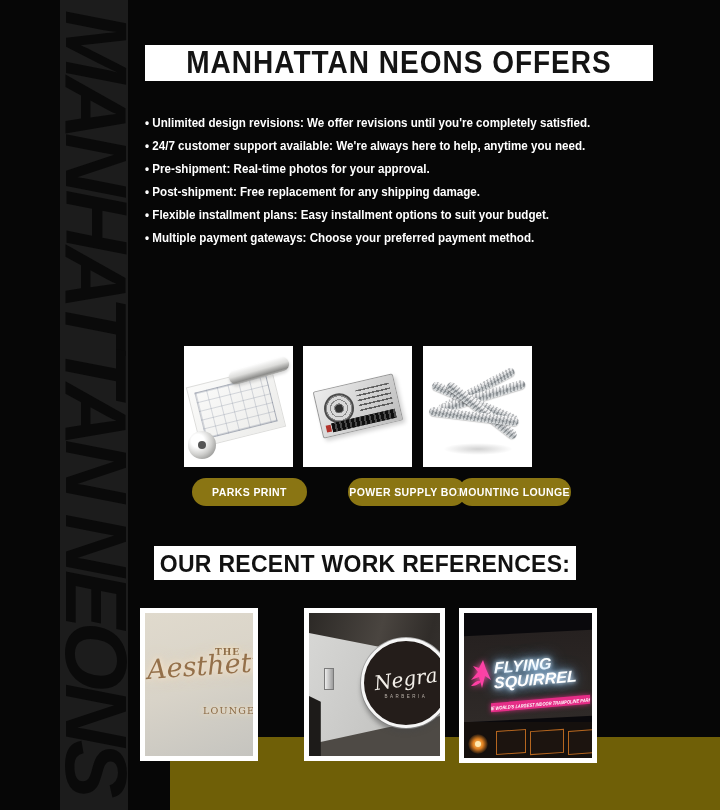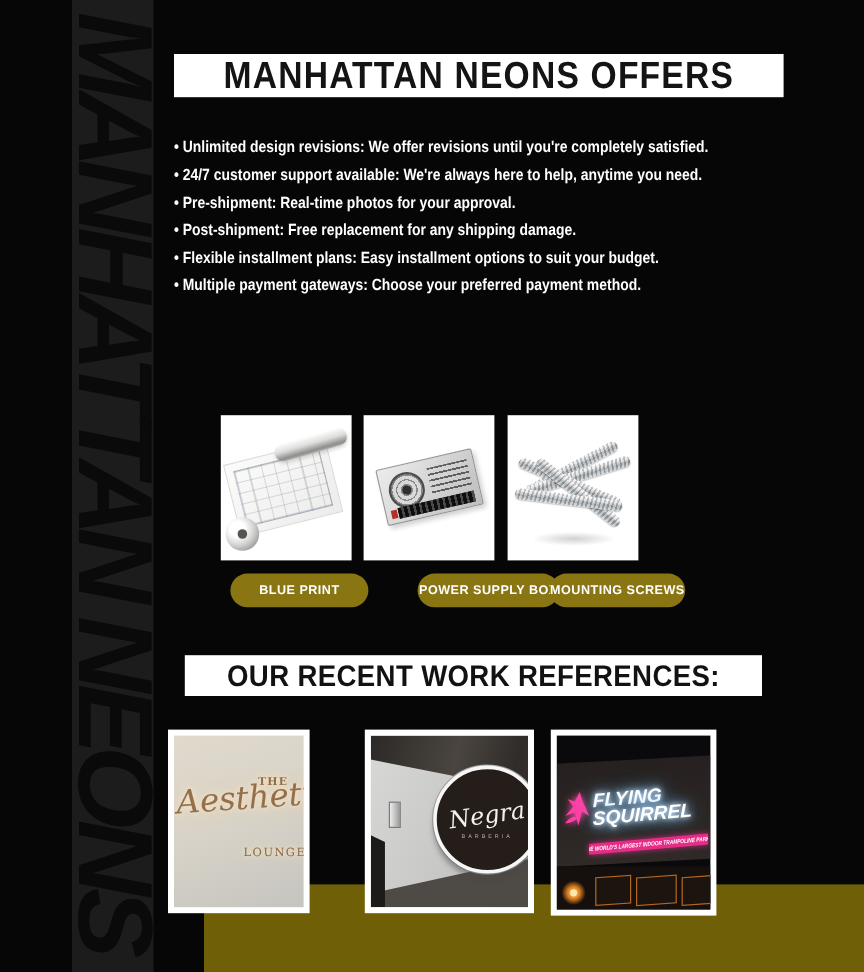--- a/index.html
+++ b/index.html
@@ -19,21 +19,21 @@
     writing-mode:vertical-rl; white-space:nowrap;
     font-size:88px; line-height:68px; font-weight:700; font-style:italic;
     letter-spacing:-7px; color:#0a0a0a;
   }
 
   
   .h-box { position:absolute; background:#ffffff; display:flex; align-items:center; justify-content:center; z-index:2;text-align:right; }
   .title-box { left:145px; top:45px; width:508px; height:36px; }
   .title-box span { font-size:28px; font-weight:700; letter-spacing:1px; color:#141414; transform:scale(1.0,1.12); white-space:nowrap; }
   .h2-box { left:157px; top:299px; width:412px; height:33px; }
-  .h3-box { left:154px; top:546px; width:481px; height:34px; }
+  .h3-box { left:154px; top:546px; width:422px; height:34px; }
   .h2-box span, .h3-box span { font-size:23px; font-weight:700; letter-spacing:0.3px; color:#121212; transform:scaleY(1.08); white-space:nowrap; }
 
   
   .offers { position:absolute; left:145px; top:116px; margin:0; padding:0; list-style:none; z-index:2; }
   .offers li {
     color:#ffffff; font-size:13.5px; font-weight:700; line-height:14px;
     margin-bottom:9px; white-space:nowrap;
     transform:scaleX(0.86); transform-origin:0 50%;
   }
 
@@ -186,23 +186,23 @@
 
   <div class="card card3">
     <div class="scr-shadow"></div>
     <div class="rod rod1"></div>
     <div class="rod rod2"></div>
     <div class="rod rod3"></div>
     <div class="rod rod4"></div>
     <div class="rod rod5"></div>
   </div>
 
-  <div class="pill pill1">BLUE PRINT</div>
+  <div class="pill pill1">PARKS PRINT</div>
   <div class="pill pill2">POWER SUPPLY BOX</div>
-  <div class="pill pill3">MOUNTING SCREWS</div>
+  <div class="pill pill3">MOUNTING LOUNGE</div>
 
   <div class="h-box h3-box">
     <span>OUR RECENT WORK REFERENCES:</span>
   </div>
 
   <div class="photo photo1">
     <div class="photo-inner aest-bg">
       <div class="aest-the">THE</div>
       <div class="aest-main">Aesthetics</div>
       <div class="aest-sub">LOUNGE + SPA</div>

